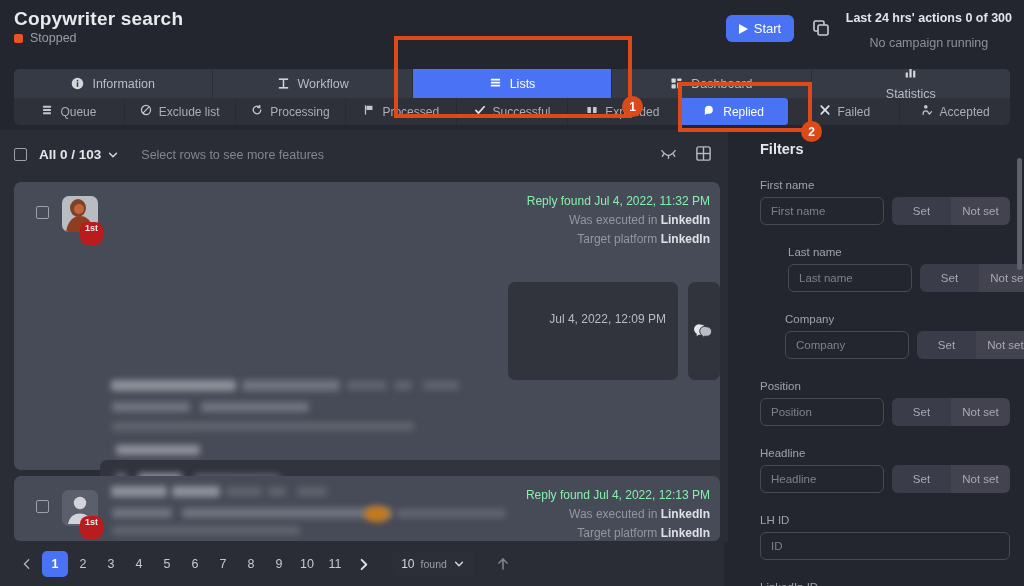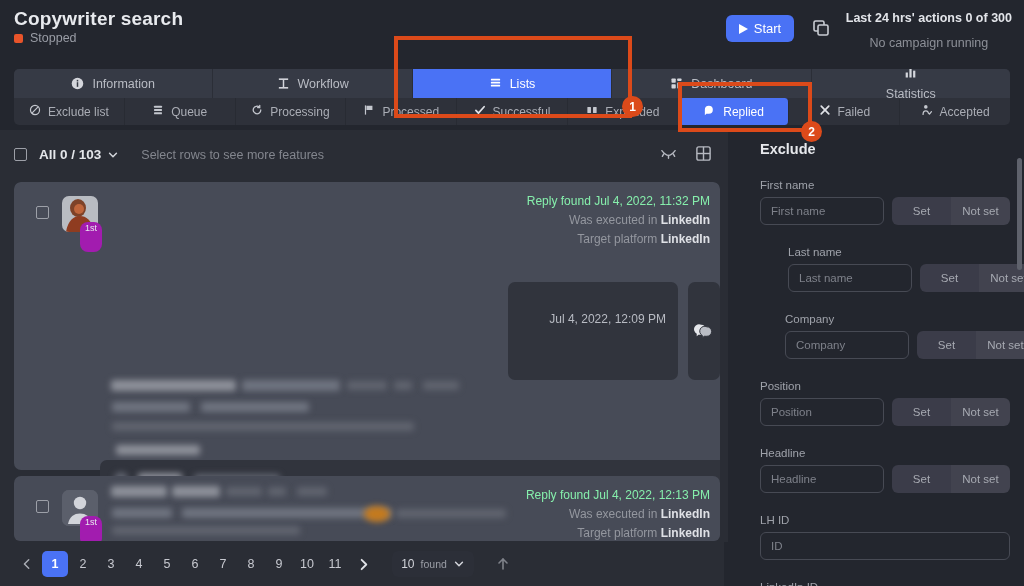--- a/index.html
+++ b/index.html
@@ -81,22 +81,22 @@
   .row.r1 { height: 288px; }
   .row.r2 { height: 70px; }
 
   .row-chk { position: absolute; left: 22px; top: 24px; }
   .avatar {
     position: absolute; left: 48px; top: 14px; width: 36px; height: 36px;
     border-radius: 7px; overflow: hidden; background: #5b5f6b;
   }
   .av-img { width: 100%; height: 100%; display: block; }
   .deg-badge {
-    position: absolute; left: 66px; top: 40px; background: #a21caf; color: #e7e9ee;
-    font-size: 9px; font-weight: 400; border-radius: 8px; padding: 1px 5px 19px 5px;
+    position: absolute; left: 66px; top: 40px; background: #b91c1c; color: #e7e9ee;
+    font-size: 9px; font-weight: 700; border-radius: 8px; padding: 1px 5px 12px 5px;
   }
 
   
   .blur { position: absolute; border-radius: 3px; filter: blur(3.2px); }
   .bl-a { background: #8e919a; }
   .bl-b { background: #6f7480; }
   .bl-c { background: #60646f; }
 
   .msg-card {
     position: absolute; left: 86px; top: 278px; width: 790px; height: 110px;
@@ -249,36 +249,36 @@
         </span>
         <span>Statistics</span>
       </div>
     </div>
 
     <div class="tabs-sub">
 
       <div class="subtab">
         <span class="ic">
           <svg width="12" height="12" viewBox="0 0 14 14">
-              <circle cx="7" cy="7" r="5.3" fill="none" stroke="#c4c7ce" stroke-width="1.4"></circle>
-              <line x1="3.4" y1="10.6" x2="10.6" y2="3.4" stroke="#c4c7ce" stroke-width="1.4"></line>
-            </svg>
-        </span>
-        <span>Exclude list</span>
-      </div>
-
-      <div class="subtab">
-        <span class="ic">
-          <svg width="12" height="12" viewBox="0 0 14 14">
               <rect x="2.4" y="2" width="9.2" height="2.4" rx=".7" fill="#c4c7ce"></rect>
               <rect x="2.4" y="5.8" width="9.2" height="2.4" rx=".7" fill="#c4c7ce"></rect>
               <rect x="2.4" y="9.6" width="9.2" height="2.4" rx=".7" fill="#c4c7ce"></rect>
             </svg>
         </span>
         <span>Queue</span>
+      </div>
+
+      <div class="subtab">
+        <span class="ic">
+          <svg width="12" height="12" viewBox="0 0 14 14">
+              <circle cx="7" cy="7" r="5.3" fill="none" stroke="#c4c7ce" stroke-width="1.4"></circle>
+              <line x1="3.4" y1="10.6" x2="10.6" y2="3.4" stroke="#c4c7ce" stroke-width="1.4"></line>
+            </svg>
+        </span>
+        <span>Exclude list</span>
       </div>
 
       <div class="subtab">
         <span class="ic">
           <svg width="12" height="12" viewBox="0 0 14 14">
               <path d="M11.4 7a4.4 4.4 0 1 1-1.6-3.4" fill="none" stroke="#c4c7ce" stroke-width="1.5" stroke-linecap="round"></path>
               <path d="M10.2 1.6v2.6H7.7" fill="none" stroke="#c4c7ce" stroke-width="1.5" stroke-linecap="round"></path>
             </svg>
         </span>
         <span>Processing</span>
@@ -481,21 +481,21 @@
         </div>
         <div class="reply-line">
           <span>Target platform</span>
           <b>LinkedIn</b>
         </div>
       </div>
     </div>
   </div>
 
   <div class="filters">
-    <div class="filters-title">Exclude</div>
+    <div class="filters-title">Filters</div>
 
     <div class="f-group" style="top:49px;">
       <div class="f-label">First name</div>
       <div class="f-row">
         <input class="f-input" placeholder="First name" style="">
         <div class="f-toggle">
           <div class="f-tg-btn a">Set</div>
           <div class="f-tg-btn b">Not set</div>
         </div>
       </div>

